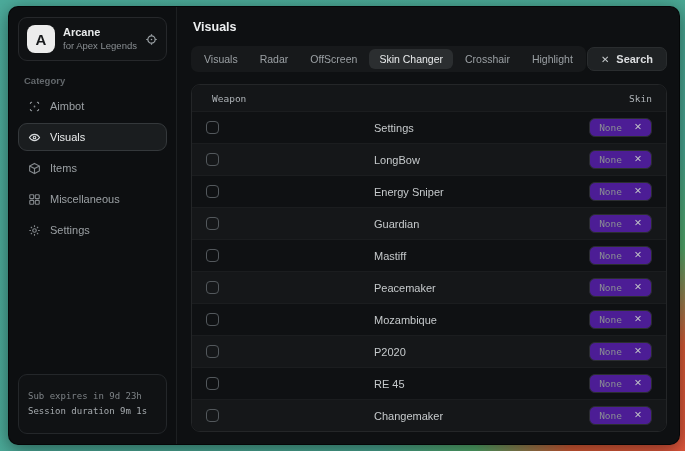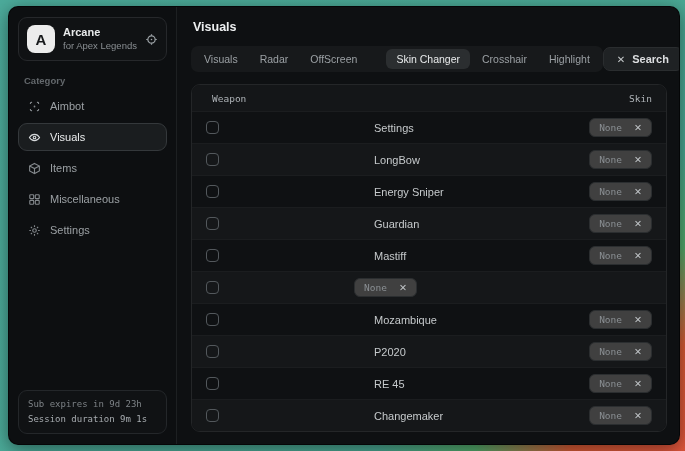--- a/index.html
+++ b/index.html
@@ -22,32 +22,32 @@
   .target-ico{color:#9aa0a4;display:flex;align-items:center;}
   .category-label{font-size:9.5px;color:#63686c;margin:14px 0 6px 6px;font-weight:bold;}
   .nav{display:flex;flex-direction:column;gap:3px;}
   .nav-item{display:flex;align-items:center;gap:9px;padding:6px 8px;border-radius:9px;
     border:1px solid transparent;color:#9ba0a4;font-size:11px;cursor:default;}
   .nav-item.active{background:#1a1d1f;border-color:#34383b;color:#e9ebec;}
   .nav-ico{width:14px;height:14px;display:flex;align-items:center;justify-content:center;color:#82878b;}
   .nav-item.active .nav-ico{color:#d5d8da;}
   .nav-ico svg{display:block;}
   .sb-spacer{flex:1;}
-  .footer-card{border:1px solid #24272a;border-radius:9px;padding:6px 9px;
+  .footer-card{border:1px solid #24272a;border-radius:9px;padding:14px 9px;
     font-family:"DejaVu Sans Mono",monospace;font-size:9px;line-height:1.65;background:#101214;}
   .footer-line1{color:#7d8286;}
   .footer-line2{color:#a7acb0;}
   
   .main{flex:1;display:flex;flex-direction:column;box-sizing:border-box;
     padding:13px 12px 12px 14px;background:#0e1012;min-width:0;}
   .page-title{margin:0 0 0 2px;font-size:12.5px;font-weight:700;color:#edeff0;}
   .toolbar{display:flex;align-items:center;margin-top:12px;}
   .tabs{display:flex;align-items:center;gap:2px;background:#17191b;border-radius:7px;padding:3px;}
   .tab{font-size:10.5px;color:#9ba0a4;padding:4px 10px;border-radius:6px;white-space:nowrap;cursor:default;}
-  .tab.active{background:#2b2e30;color:#e9ebec;margin-left:17px;}
+  .tab.active{background:#2b2e30;color:#e9ebec;}
   .search-btn{margin-left:auto;display:flex;align-items:center;gap:7px;background:#1f2224;
     border:1px solid #2a2d2f;border-radius:7px;padding:5px 13px;color:#dcdee0;
     font-size:11px;font-weight:700;font-family:"Liberation Sans",sans-serif;cursor:default;}
   .search-x{font-size:10px;font-weight:400;color:#c6cacc;}
   
   .table{margin-top:12px;flex:1;border:1px solid #242628;border-radius:9px;
     overflow:hidden;display:flex;flex-direction:column;min-height:0;}
   .trow{display:flex;align-items:center;}
   .thead{height:26px;min-height:26px;background:#141618;
     font-family:"DejaVu Sans Mono",monospace;font-size:9.5px;color:#aeb3b7;}
@@ -56,21 +56,21 @@
   .col-weapon{flex:1;text-align:left;padding-left:20px;}
   .thead .col-weapon{font-family:"DejaVu Sans Mono",monospace;}
   .col-skin{padding-right:14px;display:flex;align-items:center;}
   .cb{width:13px;height:13px;border:1.5px solid #53585c;border-radius:4px;box-sizing:border-box;
     background:transparent;display:inline-block;}
   .tbody{flex:1;display:flex;flex-direction:column;min-height:0;}
   .row{flex:1;display:flex;align-items:center;border-top:1px solid #1b1d1f;}
   .row:nth-child(odd){background:#0f1113;}
   .row:nth-child(even){background:#151719;}
   .weapon-name{font-size:11px;color:#c6cacc;}
-  .pill{display:flex;align-items:center;gap:12px;background:#404040;border:1px solid #2b2e30;
+  .pill{display:flex;gap:12px;background:#4c1d95;border:1px solid #2b2e30;
     border-radius:6px;padding:3px 9px;}
   .pill-text{font-family:"DejaVu Sans Mono",monospace;font-size:9.5px;color:#8a8f93;}
   .pill-x{font-size:9.5px;color:#c0c4c7;line-height:1;}
 </style>
 </head>
 <body>
 
 <div class="desktop">
   <div class="window">
 
@@ -230,20 +230,21 @@
                 <span class="pill">
                   <span class="pill-text">None</span>
                   <span class="pill-x">✕</span>
                 </span>
               </div>
             </div>
             <div class="row">
               <div class="col-sel">
                 <span class="cb"></span>
               </div>
+              <div class="col-weapon weapon-name">Peacemaker</div>
               <div class="col-skin">
                 <span class="pill">
                   <span class="pill-text">None</span>
                   <span class="pill-x">✕</span>
                 </span>
               </div>
             </div>
             <div class="row">
               <div class="col-sel">
                 <span class="cb"></span>

